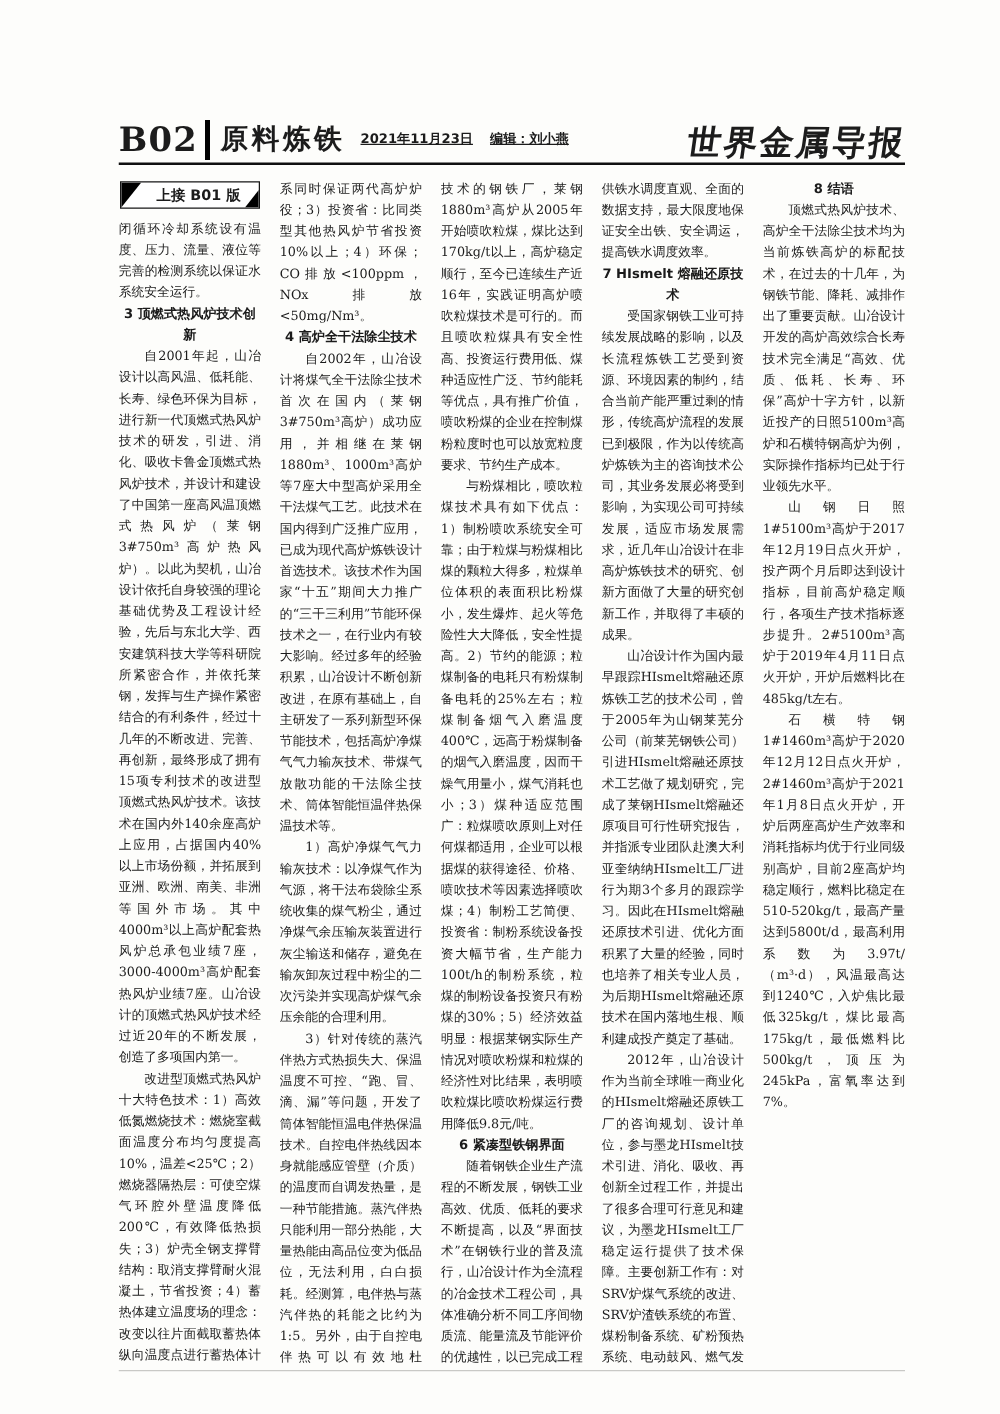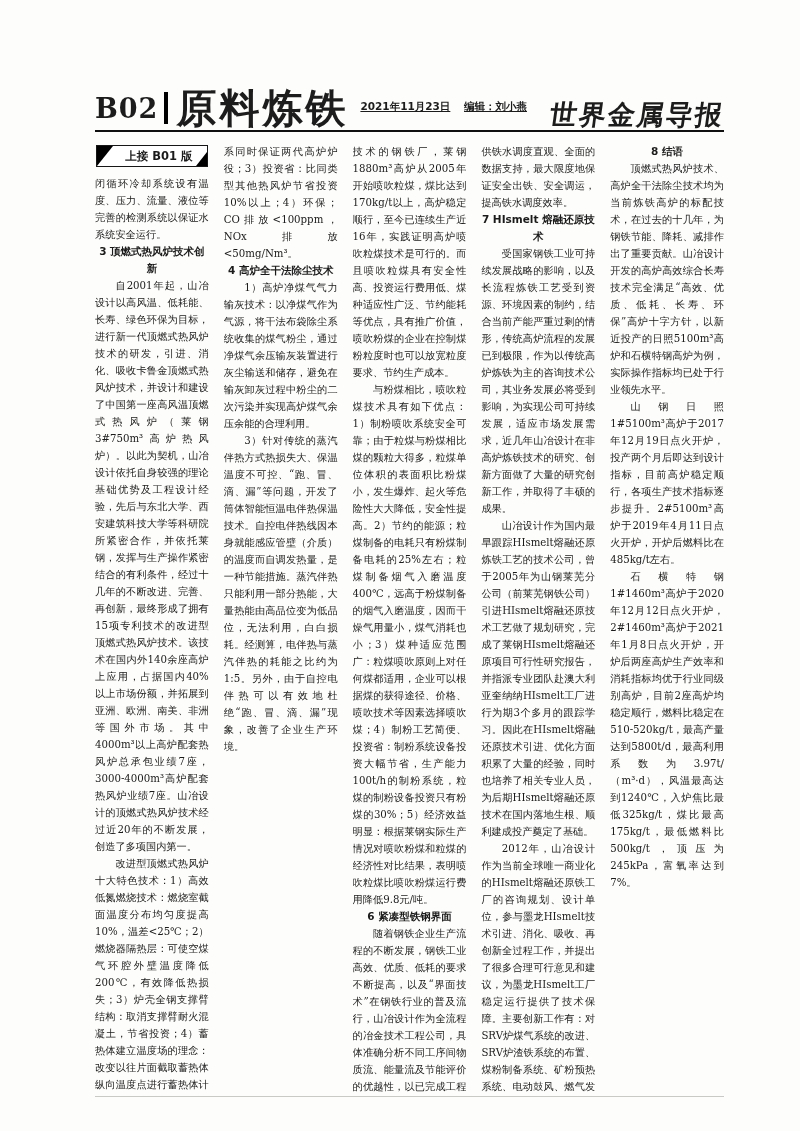--- a/index.html
+++ b/index.html
@@ -10,21 +10,21 @@
     overflow:hidden;
   }
   .page{position:absolute;inset:0;}
 
   
   .hdr{position:absolute;left:95px;right:76px;top:86px;height:42px;
        display:flex;align-items:flex-end;justify-content:space-between;}
   .hdr-left{display:flex;align-items:center;}
   .page-no{font-size:27px;font-weight:bold;letter-spacing:1px;line-height:1;}
   .hdr-divider{width:4px;height:32px;background:#000;margin:0 8px 0 6px;}
-  .section-title{font-size:40px;font-weight:900;letter-spacing:3px;line-height:1;
+  .section-title{font-size:22px;font-weight:900;letter-spacing:3px;line-height:1;
        font-family:"DejaVu Sans","Liberation Sans",sans-serif;}
   .hdr-meta{font-size:10.5px;font-weight:bold;margin:0 0 3px 12px;white-space:nowrap;
        font-family:"DejaVu Sans","Liberation Sans",sans-serif;}
   .hdr-meta span{margin-right:10px;text-decoration:underline;}
   .masthead{font-size:27px;font-weight:900;transform:skewX(-8deg);
        letter-spacing:2px;line-height:1;white-space:nowrap;}
   .hdr-rule{position:absolute;left:95px;right:76px;top:130px;height:2px;background:#101010;}
 
   
   .columns{position:absolute;left:95px;right:76px;top:143px;bottom:38px;
@@ -77,20 +77,21 @@
         <span class="tri-br"></span>
       </div>
     <div class="para cont">闭循环冷却系统设有温度、压力、流量、液位等完善的检测系统以保证水系统安全运行。</div>
         <div class="sec-h">3 顶燃式热风炉技术创新</div>
         <div class="para">自2001年起，山冶设计以高风温、低耗能、长寿、绿色环保为目标，进行新一代顶燃式热风炉技术的研发，引进、消化、吸收卡鲁金顶燃式热风炉技术，并设计和建设了中国第一座高风温顶燃式热风炉（莱钢3#750m³高炉热风炉）。以此为契机，山冶设计依托自身较强的理论基础优势及工程设计经验，先后与东北大学、西安建筑科技大学等科研院所紧密合作，并依托莱钢，发挥与生产操作紧密结合的有利条件，经过十几年的不断改进、完善、再创新，最终形成了拥有15项专利技术的改进型顶燃式热风炉技术。该技术在国内外140余座高炉上应用，占据国内40%以上市场份额，并拓展到亚洲、欧洲、南美、非洲等国外市场。其中4000m³以上高炉配套热风炉总承包业绩7座，3000-4000m³高炉配套热风炉业绩7座。山冶设计的顶燃式热风炉技术经过近20年的不断发展，创造了多项国内第一。</div>
         <div class="para">改进型顶燃式热风炉十大特色技术：1）高效低氮燃烧技术：燃烧室截面温度分布均匀度提高10%，温差&lt;25℃；2）燃烧器隔热层：可使空煤气环腔外壁温度降低200℃，有效降低热损失；3）炉壳全钢支撑臂结构：取消支撑臂耐火混凝土，节省投资；4）蓄热体建立温度场的理念：改变以往片面截取蓄热体纵向温度点进行蓄热体计算的方式，全面分析蓄热体热交换过程，建立温度场热交换模型，加入时间坐标，精确得出蓄热体关键设计指标——加热面积和蓄热能力（砖重）；5）燃烧室炉壳高效防晶间应力腐蚀系统：有效解决NOx产生的晶间应力腐蚀问题；6）碟形炉底结构：彻底解决刚性炉底上翘现象；7）热风管系补偿技术：合理设置补偿器、拉杆、支架，分段补偿，合理消除应力；8）自动烧炉控制系统：提高风温5℃，节省煤气消耗5%；9）冷风分配装置：提高冷风在蓄热体截面上的均匀度10%；10）针对不同燃气介质开发多种烘炉设施，满足新建厂区热风炉烘炉及高炉烘炉、开炉的需要。安全可靠，自动化程度高。</div>
       </div>
     <div class="col">
         <div class="para cont">系同时保证两代高炉炉役；3）投资省：比同类型其他热风炉节省投资10%以上；4）环保；CO排放&lt;100ppm，NOx排放&lt;50mg/Nm³。</div>
         <div class="sec-h">4 高炉全干法除尘技术</div>
+        <div class="para">自2002年，山冶设计将煤气全干法除尘技术首次在国内（莱钢3#750m³高炉）成功应用，并相继在莱钢1880m³、1000m³高炉等7座大中型高炉采用全干法煤气工艺。此技术在国内得到广泛推广应用，已成为现代高炉炼铁设计首选技术。该技术作为国家“十五”期间大力推广的“三干三利用”节能环保技术之一，在行业内有较大影响。经过多年的经验积累，山冶设计不断创新改进，在原有基础上，自主研发了一系列新型环保节能技术，包括高炉净煤气气力输灰技术、带煤气放散功能的干法除尘技术、筒体智能恒温伴热保温技术等。</div>
         <div class="para">1）高炉净煤气气力输灰技术：以净煤气作为气源，将干法布袋除尘系统收集的煤气粉尘，通过净煤气余压输灰装置进行灰尘输送和储存，避免在输灰卸灰过程中粉尘的二次污染并实现高炉煤气余压余能的合理利用。</div>
         <div class="para">3）针对传统的蒸汽伴热方式热损失大、保温温度不可控、“跑、冒、滴、漏”等问题，开发了筒体智能恒温电伴热保温技术。自控电伴热线因本身就能感应管壁（介质）的温度而自调发热量，是一种节能措施。蒸汽伴热只能利用一部分热能，大量热能由高品位变为低品位，无法利用，白白损耗。经测算，电伴热与蒸汽伴热的耗能之比约为1:5。另外，由于自控电伴热可以有效地杜绝“跑、冒、滴、漏”现象，改善了企业生产环境。</div>
       </div>
     <div class="col">
         <div class="para cont">技术的钢铁厂，莱钢1880m³高炉从2005年开始喷吹粒煤，煤比达到170kg/t以上，高炉稳定顺行，至今已连续生产近16年，实践证明高炉喷吹粒煤技术是可行的。而且喷吹粒煤具有安全性高、投资运行费用低、煤种适应性广泛、节约能耗等优点，具有推广价值，喷吹粉煤的企业在控制煤粉粒度时也可以放宽粒度要求、节约生产成本。</div>
         <div class="para">与粉煤相比，喷吹粒煤技术具有如下优点：1）制粉喷吹系统安全可靠；由于粒煤与粉煤相比煤的颗粒大得多，粒煤单位体积的表面积比粉煤小，发生爆炸、起火等危险性大大降低，安全性提高。2）节约的能源；粒煤制备的电耗只有粉煤制备电耗的25%左右；粒煤制备烟气入磨温度400℃，远高于粉煤制备的烟气入磨温度，因而干燥气用量小，煤气消耗也小；3）煤种适应范围广：粒煤喷吹原则上对任何煤都适用，企业可以根据煤的获得途径、价格、喷吹技术等因素选择喷吹煤；4）制粉工艺简便、投资省：制粉系统设备投资大幅节省，生产能力100t/h的制粉系统，粒煤的制粉设备投资只有粉煤的30%；5）经济效益明显：根据莱钢实际生产情况对喷吹粉煤和粒煤的经济性对比结果，表明喷吹粒煤比喷吹粉煤运行费用降低9.8元/吨。</div>
         <div class="sec-h">6 紧凑型铁钢界面</div>
         <div class="para">随着钢铁企业生产流程的不断发展，钢铁工业高效、优质、低耗的要求不断提高，以及“界面技术”在钢铁行业的普及流行，山冶设计作为全流程的冶金技术工程公司，具体准确分析不同工序间物质流、能量流及节能评价的优越性，以已完成工程业绩为研究对象，开展各生产工序间的衔接、匹配研究，以最大限度地降低炼铁、炼钢、连铸等工序间能量损失，实现钢铁制造过程物质流与能量流的整体优化为目标，创造性地开发了紧凑型铁钢界面技术。</div>
       </div>
     <div class="col">

